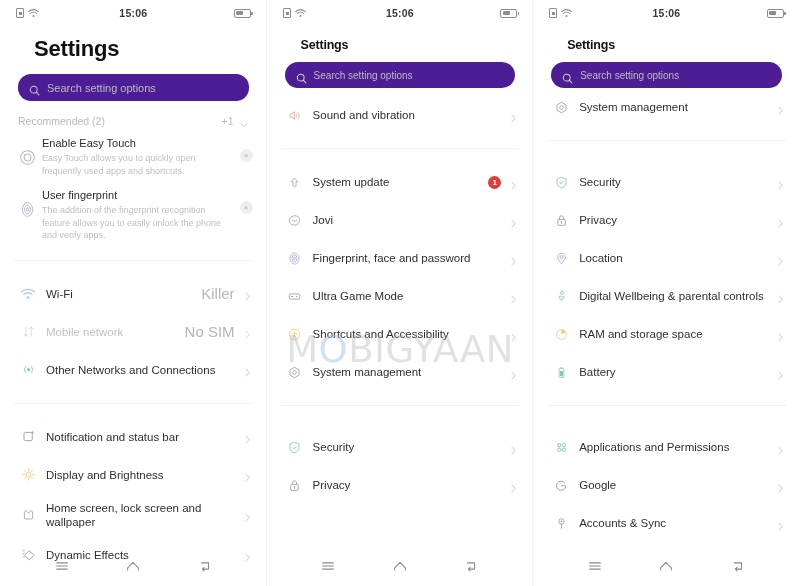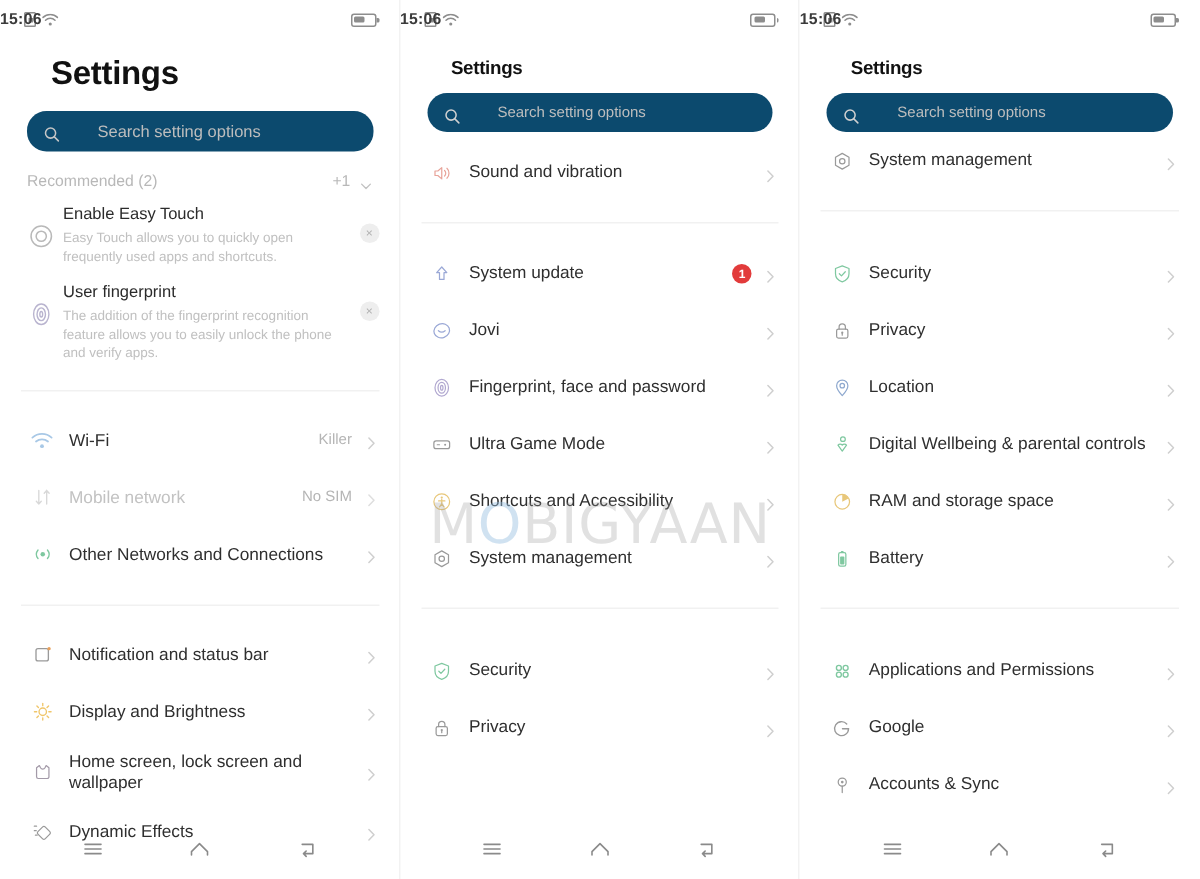--- a/index.html
+++ b/index.html
@@ -18,41 +18,41 @@
   }
   .panel + .panel { box-shadow: -1px 0 0 0 #f2f2f2; }
 
   
   .statusbar {
     height: 26px; display: flex; align-items: center;
     padding: 0 16px; position: relative;
   }
   .sb-left { display: flex; align-items: center; gap: 4px; }
   .sb-time {
-    position: absolute; left: 0; right: 0; text-align: left;
+    position: absolute; left: 0; right: 0; text-align: center;
     font-size: 10.5px; color: #3a3a3a; font-weight: 600; letter-spacing: .2px;
   }
   .sb-right { margin-left: auto; display: flex; align-items: center; }
   .icon-sim { width: 8px; height: 10px; border: 1.2px solid #8d8d8d; border-radius: 1px; position: relative; }
   .icon-sim::after { content:""; position:absolute; left:2px; top:3px; width:3px; height:3px; background:#8d8d8d; }
   .icon-wifi { width: 11px; height: 9px; position: relative; }
   .icon-wifi svg { display:block; }
   .icon-batt { width: 17px; height: 9px; border: 1.2px solid #8d8d8d; border-radius: 2px; position: relative; }
   .icon-batt::after { content:""; position:absolute; right:-3px; top:2.5px; width:1.6px; height:3px; background:#8d8d8d; border-radius:0 1px 1px 0; }
   .icon-batt i { position:absolute; left:1.5px; top:1.5px; bottom:1.5px; width:7px; background:#8d8d8d; border-radius:1px; display:block; }
 
   
   .page-title { color:#111; font-weight: 700; letter-spacing:-0.2px;margin-left:16px; }
   .panel.big .page-title { font-size: 22px; padding: 10px 18px 12px; }
   .panel.small .page-title { font-size: 12.5px; padding: 12px 18px 10px; }
 
   
   .search {
     margin: 0 18px; height: 26px; border-radius: 13px;
-    background: #0c4a6e; display: flex; align-items: center; gap: 25px;
+    background: #4c1d95; display: flex; align-items: center; gap: 7px;
     padding: 0 11px;
   }
   .panel.big .search { height: 27px; }
   .search-ph { font-size: 11px; color: #bdbdbd; }
   .panel.small .search-ph { font-size: 10px; }
   .mag { width: 11px; height: 11px; flex: none; }
 
   
   .rec-head {
     display:flex; align-items:center; padding: 14px 18px 2px;
@@ -74,21 +74,21 @@
   }
 
   
   .row {
     display:flex; align-items:center; min-height: 38px;
     padding: 0 14px 0 14px;
   }
   .row .ic { width: 28px; flex:none; display:flex; align-items:center; justify-content:center; }
   .row .lab { font-size: 11.5px; color:#2f2f2f; padding-left:4px; line-height:14px; }
   .row.two .lab { line-height: 14px; }
-  .row .val { margin-left:auto; font-size: 10px; color:#b5b5b5; padding-right:7px; }
+  .row .val { margin-left:auto; font-size: 15px; color:#b5b5b5; padding-right:7px; }
   .row .chev { margin-left:auto; }
   .row .val + .chev { margin-left: 0; }
   .row .badge {
     margin-left:auto; width:13px; height:13px; border-radius:50%;
     background:#e23b3b; color:#fff; font-size:8px; font-weight:700;
     display:flex; align-items:center; justify-content:center; margin-right:7px;
   }
   .row .badge + .chev { margin-left: 0; }
   .row.disabled .lab { color:#c2c2c2; }
   .chev { width:11px; height:11px; flex:none; }

